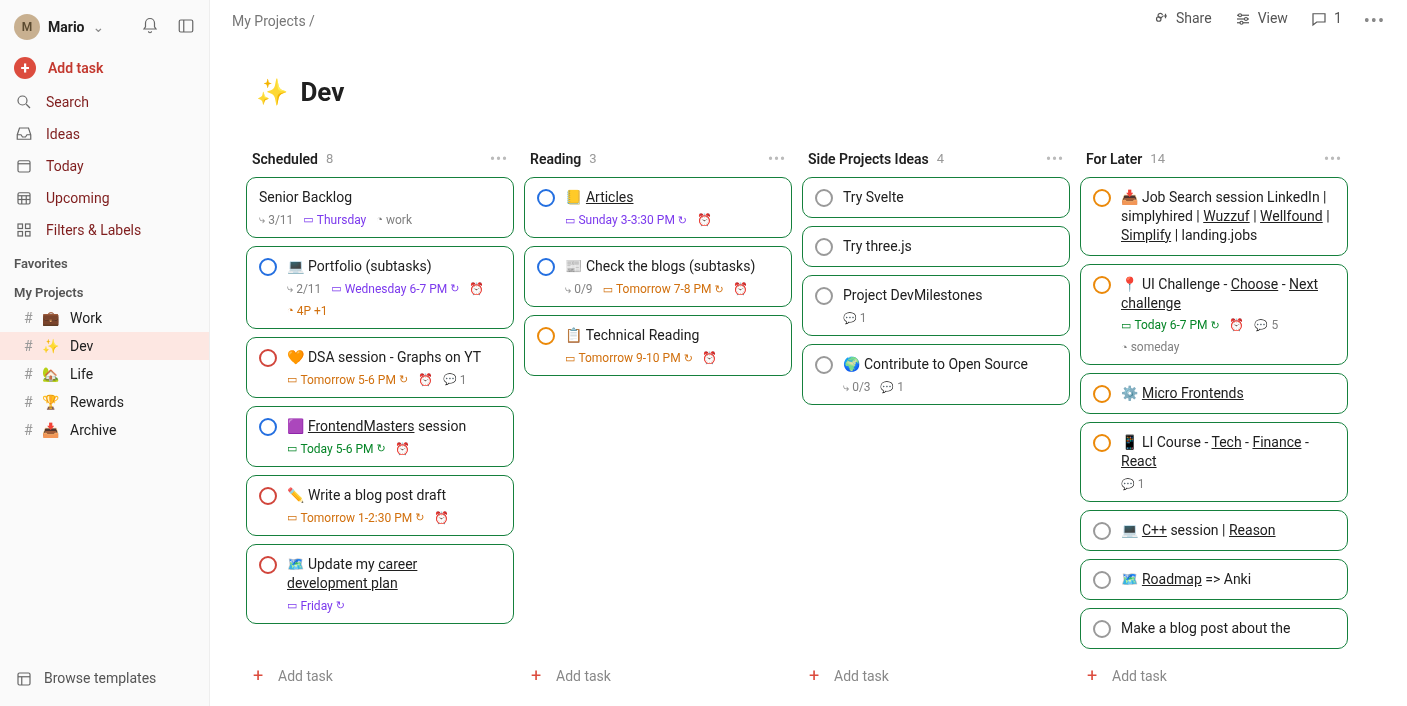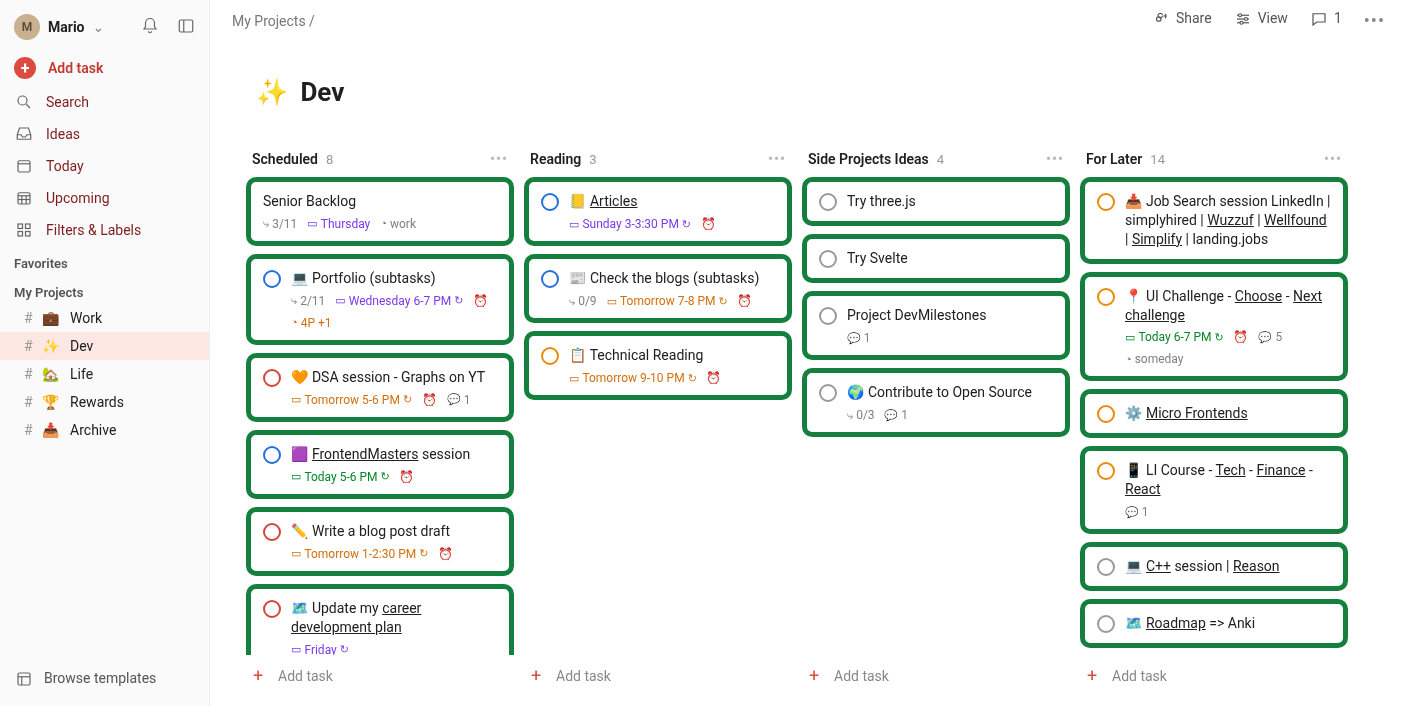--- a/index.html
+++ b/index.html
@@ -26,26 +26,26 @@
 .tb-right { margin-left: auto; display: flex; gap: 22px; align-items: center; color: #555; }
 .tb-item { display: flex; align-items: flex-start; gap: 6px; cursor: pointer; }
 .tb-dots { font-size: 18px; letter-spacing: 1px; color: #888; }
 
 .title-row { padding: 8px 46px 16px; display: flex; align-items: center; gap: 12px; }
 .title-emoji { font-size: 26px; }
 .title-text { font-size: 26px; font-weight: 700; }
 
 .board { flex: 1; display: flex; gap: 10px; padding: 0 36px 10px; overflow-x: auto; overflow-y: hidden; }
 .col { width: 268px; flex-shrink: 0; display: flex; flex-direction: column; }
-.col-head { display: flex; align-items: center; gap: 8px; padding: 0 6px 10px; font-weight: 600; }
+.col-head { display: flex; align-items: flex-start; gap: 8px; padding: 0 6px 10px; font-weight: 600; }
 .col-count { color: #999; font-weight: 400; font-size: 13px; }
 .col-dots { margin-left: auto; color: #bbb; cursor: pointer; letter-spacing: 1px; font-size: 14px; }
 .card-list { flex: 1; overflow-y: auto; display: flex; flex-direction: column; gap: 8px; padding-bottom: 6px; scrollbar-width: none; }
 .card-list::-webkit-scrollbar { display: none; }
-.card { border: 5px solid #15803d; border-radius: 10px; padding: 10px 12px; background: #fff; cursor: pointer; }
+.card { border: 1px solid #15803d; border-radius: 10px; padding: 10px 12px; background: #fff; cursor: pointer; }
 .card-row1 { display: flex; align-items: flex-start; gap: 10px; }
 .check-circle { width: 18px; height: 18px; border-radius: 50%; border: 2px solid #888; flex-shrink: 0; margin-top: 1px; }
 .check-circle.p1 { border-color: #d1453b; }
 .check-circle.p2 { border-color: #eb8909; }
 .check-circle.p3 { border-color: #246fe0; }
 .check-circle.p4 { border-color: #999; }
 .card-title { line-height: 1.35; }
 .card-title .ul { text-decoration: underline; }
 .card-meta { display: flex; flex-wrap: wrap; gap: 8px 10px; margin-top: 6px; padding-left: 28px; font-size: 12px; align-items: center; }
 .meta-item { display: inline-flex; align-items: center; gap: 3px; }
@@ -337,28 +337,28 @@
       <div class="col">
     <div class="col-head">
       <span>Side Projects Ideas</span>
       <span class="col-count">4</span>
       <span class="col-dots">•••</span>
     </div>
     <div class="card-list">
           <div class="card">
       <div class="card-row1">
               <span class="check-circle p4"></span>
+              <span class="card-title">Try Svelte</span>
+            </div>
+
+    </div>
+          <div class="card">
+      <div class="card-row1">
+              <span class="check-circle p4"></span>
               <span class="card-title">Try three.js</span>
-            </div>
-
-    </div>
-          <div class="card">
-      <div class="card-row1">
-              <span class="check-circle p4"></span>
-              <span class="card-title">Try Svelte</span>
             </div>
 
     </div>
           <div class="card">
       <div class="card-row1">
               <span class="check-circle p4"></span>
               <span class="card-title">Project DevMilestones</span>
             </div>
       <div class="card-meta">
               <span class="meta-item gray"><span class="cmt-icon">💬</span> 1</span>

